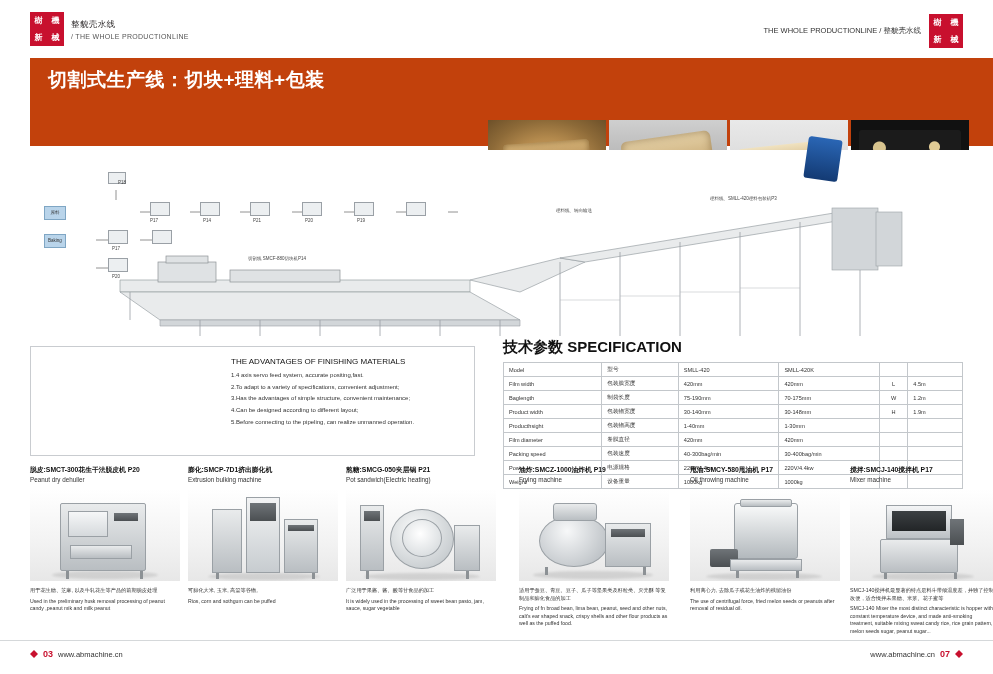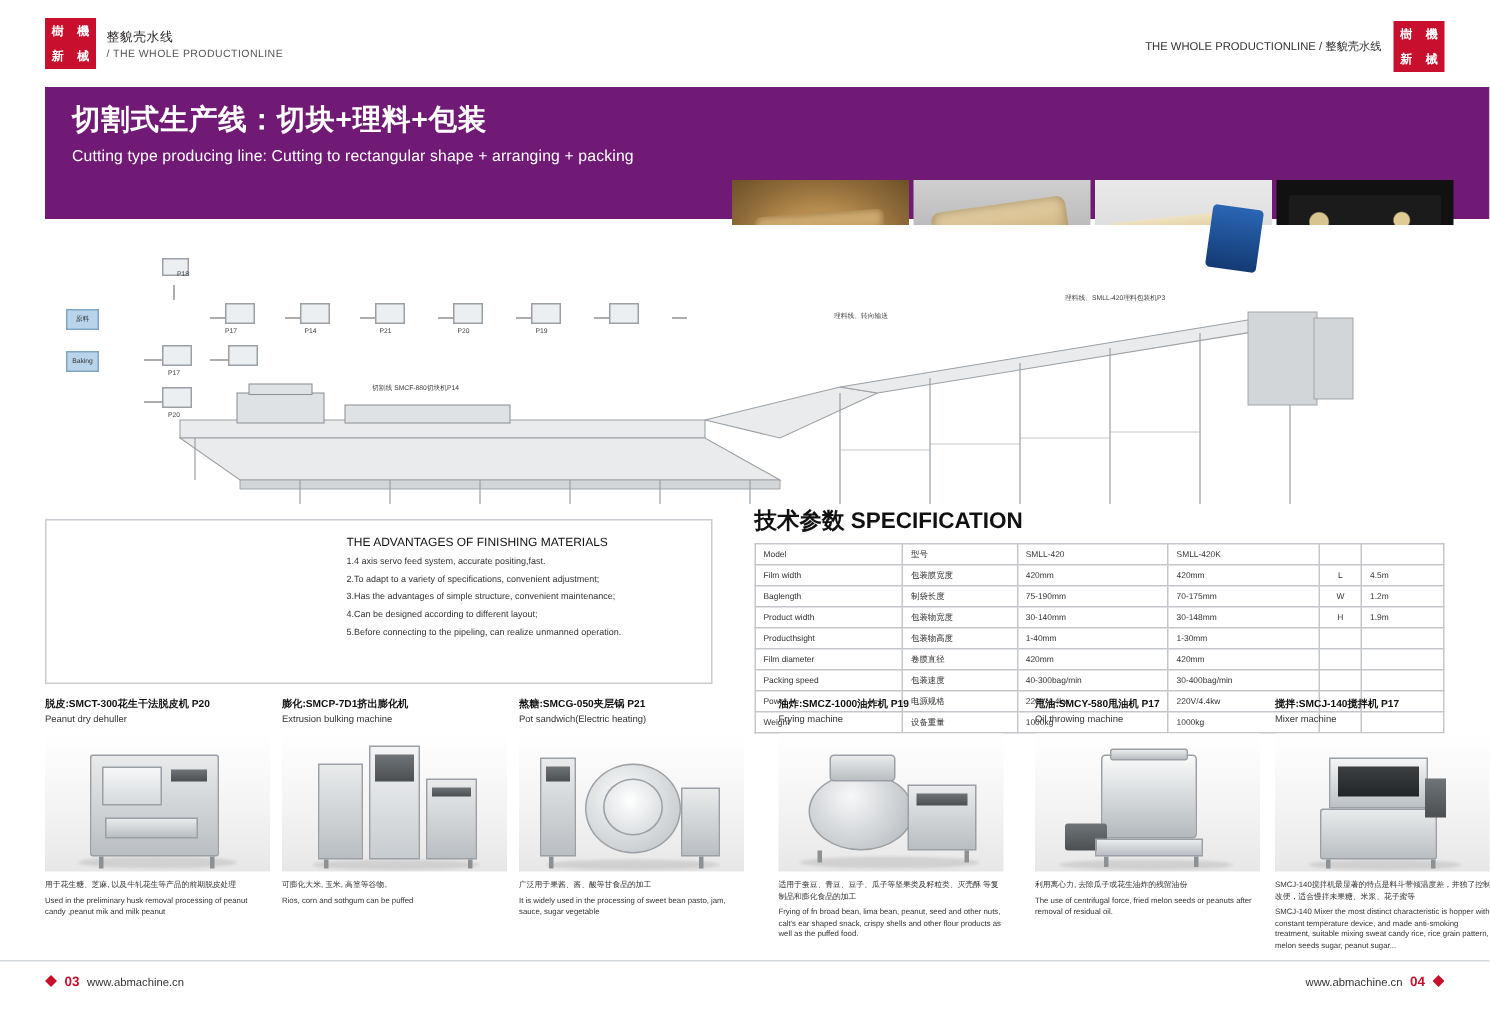--- a/index.html
+++ b/index.html
@@ -35,21 +35,21 @@
   .hdr-left-labels { display:flex; flex-direction:column; gap:2px; }
   .hdr-right {
     position:absolute; right:30px; top:14px;
     display:flex; align-items:center; gap:8px;
   }
   .hdr-right-txt { font-size:7.5px; color:#333; text-align:right; }
 
   
   .banner {
     position:absolute; top:58px; left:0; width:993px; height:88px;
-    background:#701a75;
+    background:#c2410c;
   }
   .banner-white-left {
     position:absolute; left:0; top:0; width:30px; height:88px; background:#fff;
   }
   .banner-inner { position:absolute; left:48px; top:9px; color:#fff; }
   .banner-h1 { font-size:19px; font-weight:bold; letter-spacing:.5px; }
   .banner-h2 { font-size:10.5px; margin-top:5px; letter-spacing:.1px; }
   .banner-h3 { font-size:10px; margin-top:7px; }
   .banner-h4 { font-size:7.5px; margin-top:4px; }
 
@@ -182,21 +182,20 @@
         <span>新</span>
         <span>械</span>
     </div>
   </div>
 </div>
 
 <div class="banner">
   <div class="banner-white-left"></div>
   <div class="banner-inner">
     <div class="banner-h1">切割式生产线：切块+理料+包装</div>
-    <div class="banner-h2">Cutting type producing line:  Cutting to rectangular shape + arranging + packing</div>
   </div>
   <div class="photo-strip">
     <div class="photo ph1"></div>
     <div class="photo ph2"></div>
     <div class="photo ph3"></div>
     <div class="photo ph4"></div>
   </div>
 </div>
 
 <div class="diagram-area">
@@ -480,16 +479,16 @@
 
 <div class="footer">
   <div class="footer-line"></div>
   <div class="pg-left">
     <div class="pg-tick"></div>
     <div class="pg-num">03</div>
     <div class="pg-url">www.abmachine.cn</div>
   </div>
   <div class="pg-right">
     <div class="pg-url">www.abmachine.cn</div>
-    <div class="pg-num">04</div>
+    <div class="pg-num">07</div>
     <div class="pg-tick"></div>
   </div>
 </div>
 
 </body></html>

